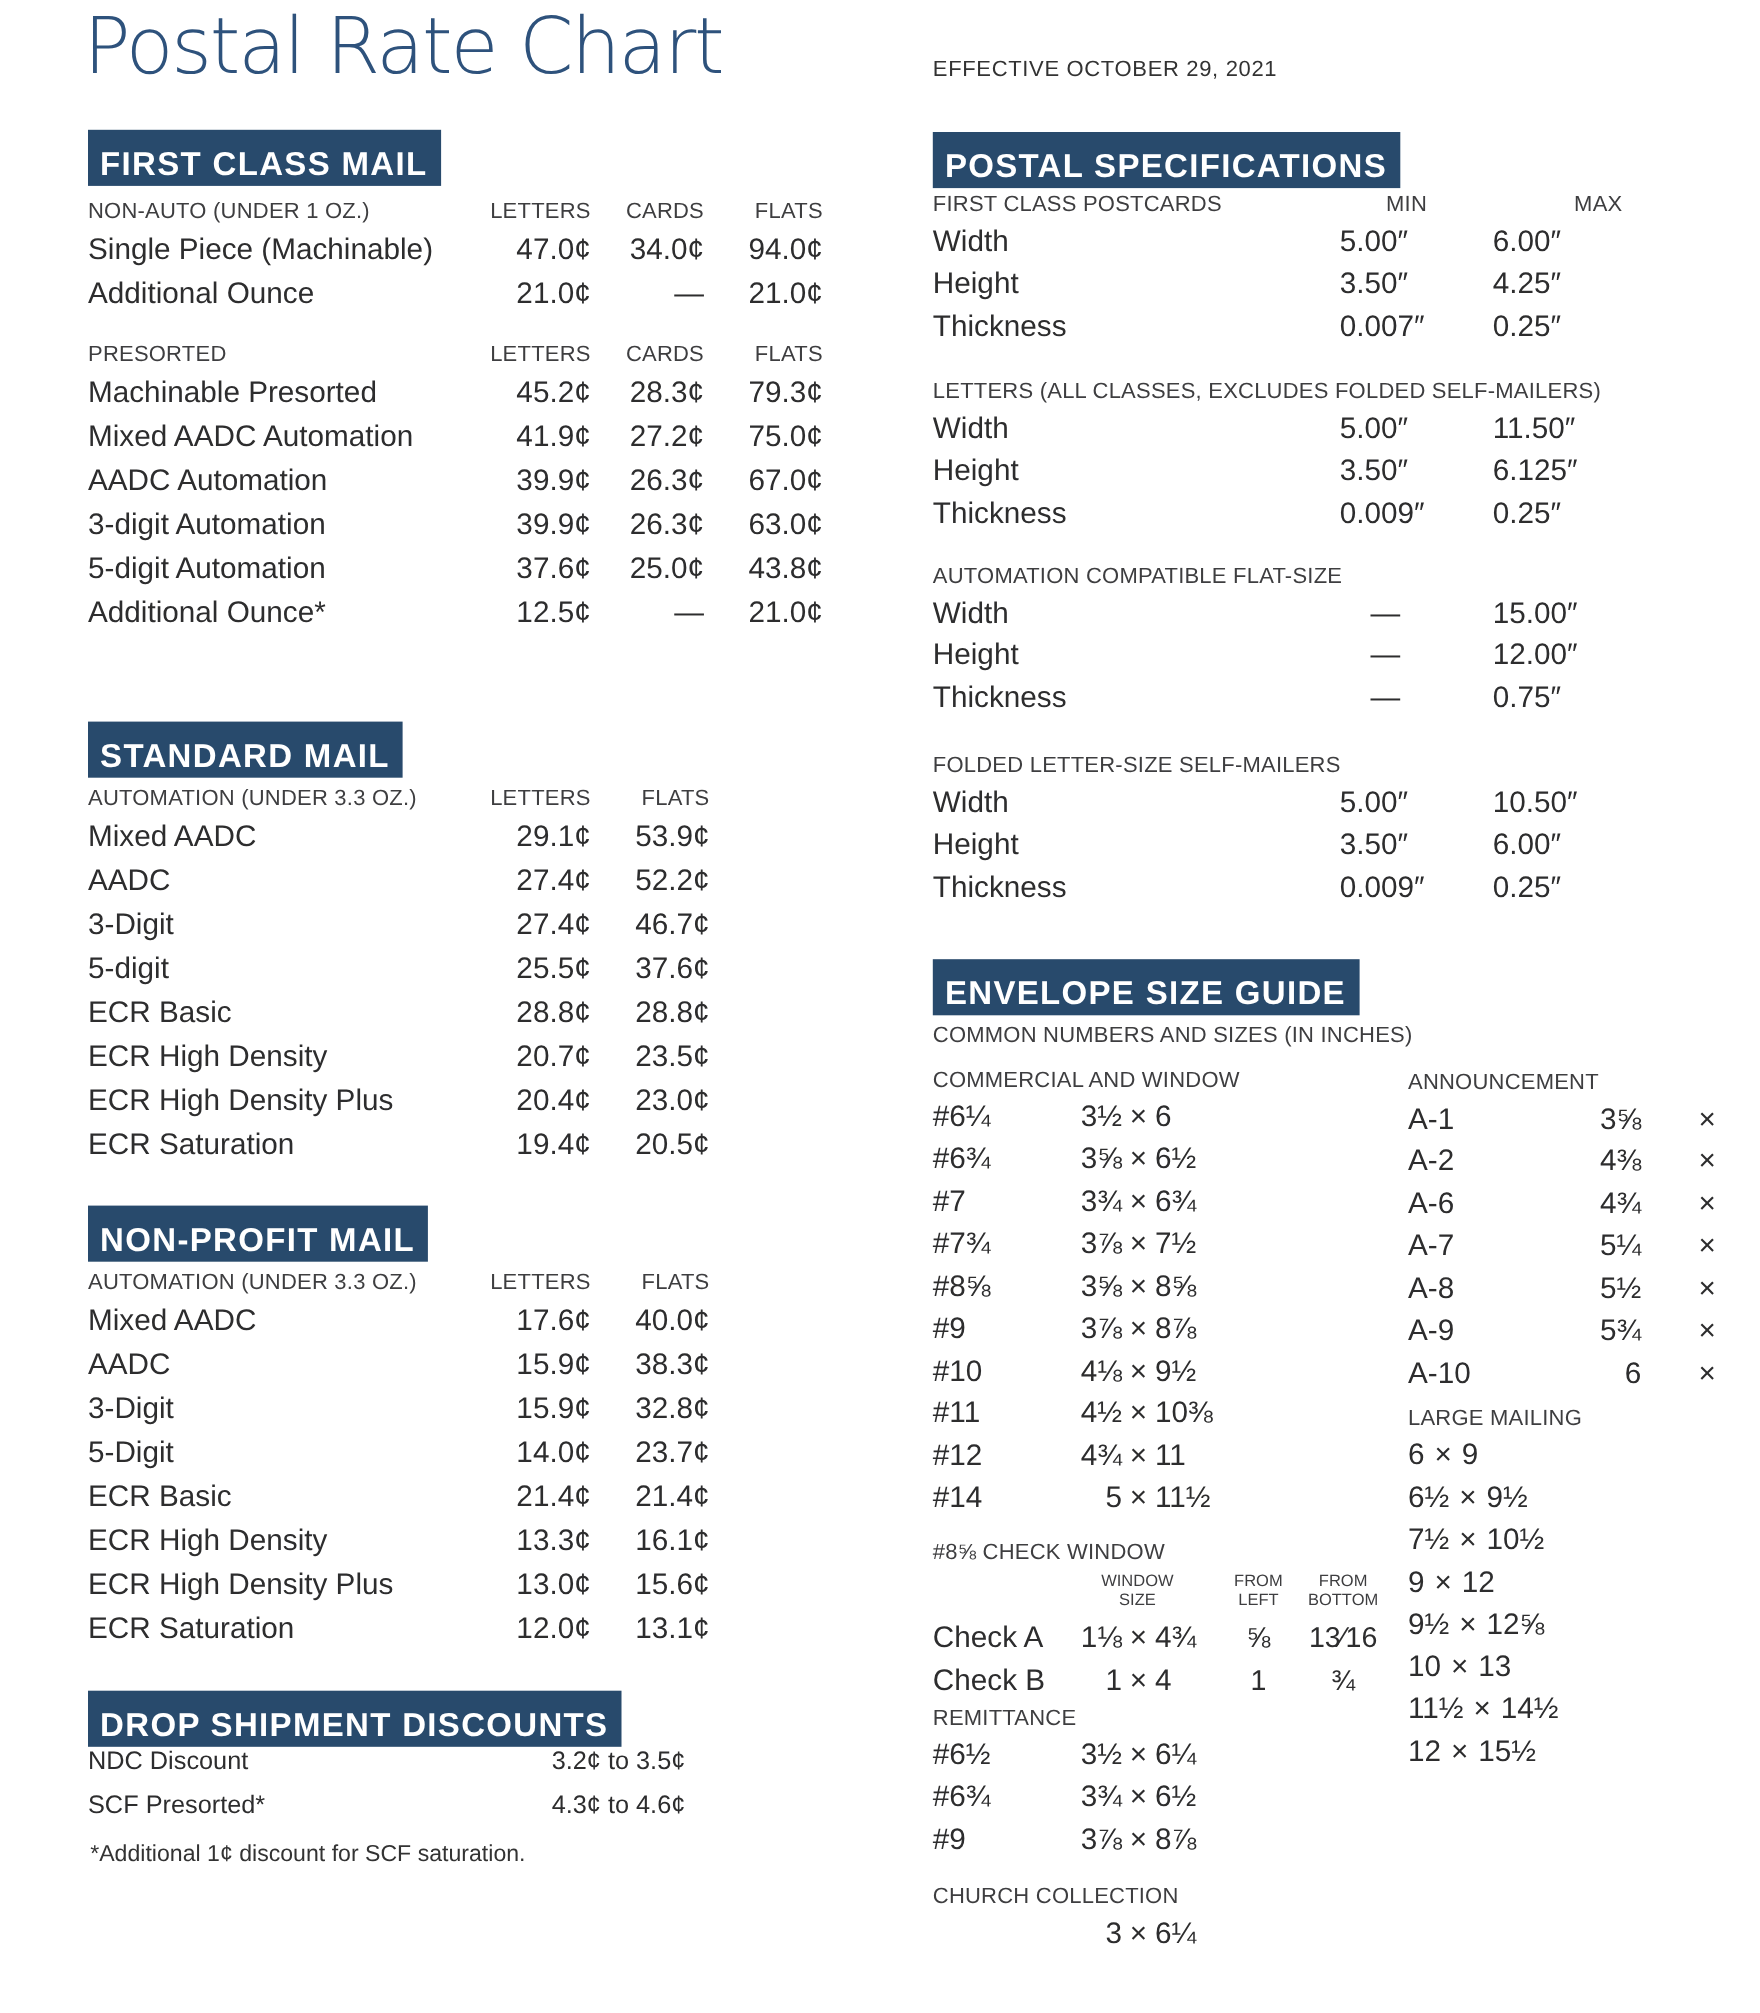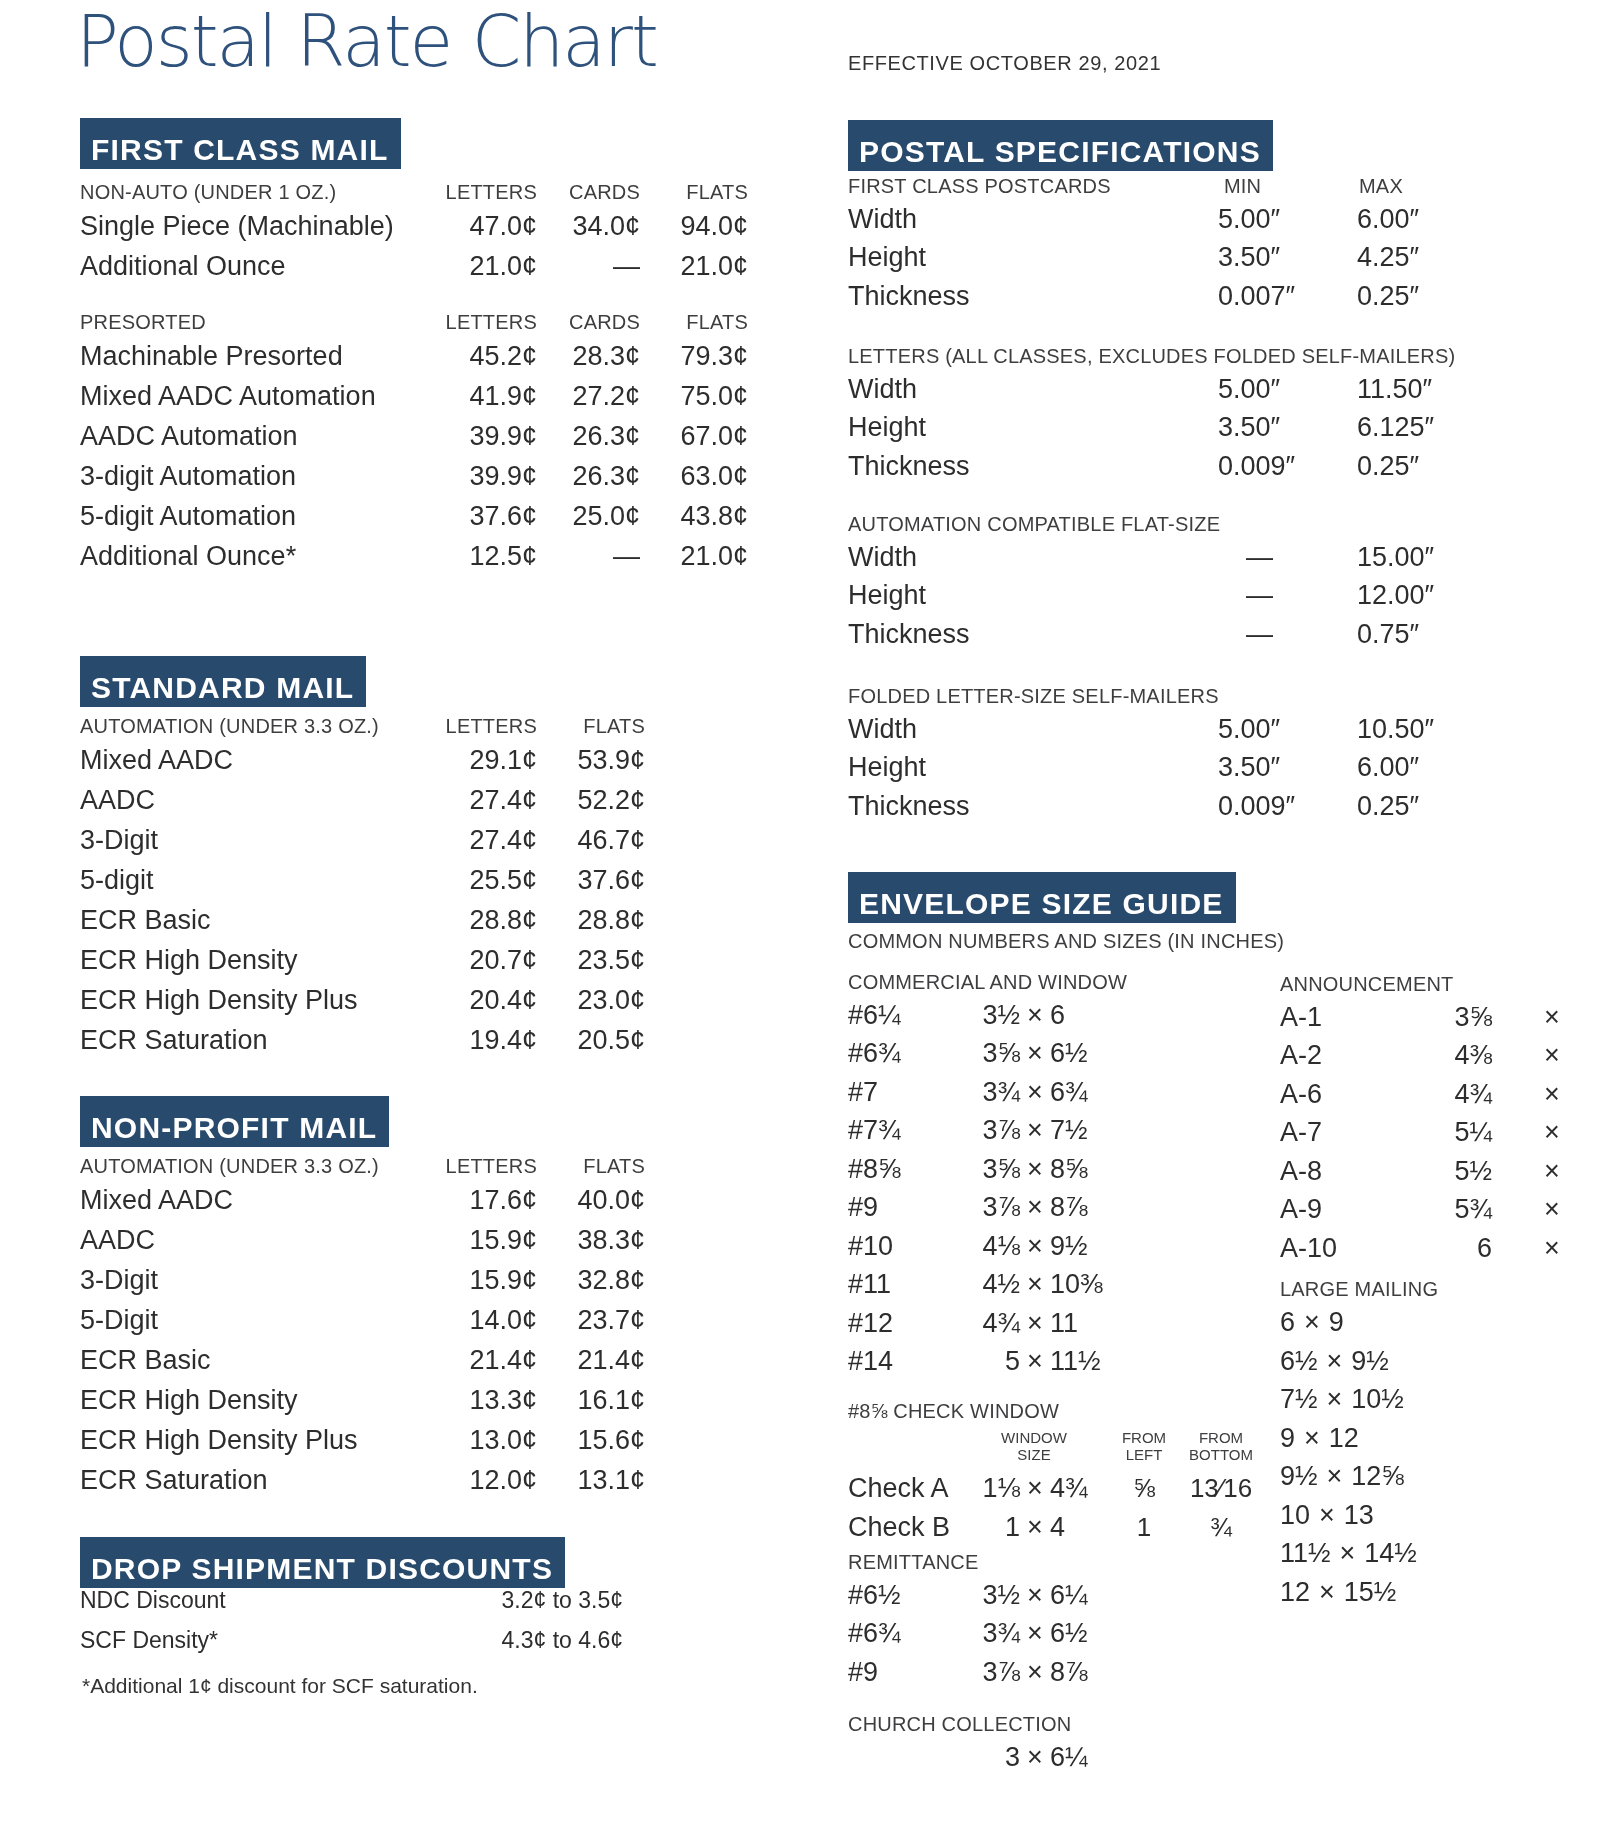--- a/index.html
+++ b/index.html
@@ -28,21 +28,21 @@
 
   
   .t4 .r { display:grid; grid-template-columns:355px 102px 103px 108px; align-items:center; height:40px; font-size:27px; }
   .t3 .r { display:grid; grid-template-columns:355px 102px 108px;        align-items:center; height:40px; font-size:27px; }
   .t2 .r { display:grid; grid-template-columns:370px 173px;              align-items:center; height:40px; font-size:23px; }
   .thead { height:28px !important; }
   .num { text-align:right; }
 
   
   .sg .r { display:grid; grid-template-columns:370px 135px auto; align-items:center; height:38.5px; font-size:27px; }
-  .sg .thead { height:28px !important; }
+  .sg .thead { height:28px !important;gap:36px; }
   .sg .hmin, .sg .hmax { padding-left:6px; }
   .sg .vmin { padding-left:0; }
   .sg .vmax { padding-left:4px; }
   .sg .dash { padding-left:28px; }
 
   
   .er { display:grid; grid-template-columns:110px 62px 30px auto; align-items:center; height:38.5px; font-size:27px; }
   .ar { display:grid; grid-template-columns:105px 63px 32px auto; align-items:center; height:38.5px; font-size:27px;gap:44px; }
   .er .w, .ar .w { text-align:right; }
   .er .x, .ar .x, .cr .x { text-align:center; }
@@ -238,21 +238,21 @@
   </div>
 
   <div class="abs band" style="left:80px;top:1537px">DROP SHIPMENT DISCOUNTS</div>
 
   <div class="abs t2" style="left:80px;top:1580px;width:543px">
     <div class="r">
       <div>NDC Discount</div>
       <div class="num">3.2¢ to 3.5¢</div>
     </div>
     <div class="r">
-      <div>SCF Density*</div>
+      <div>SCF Presorted*</div>
       <div class="num">4.3¢ to 4.6¢</div>
     </div>
   </div>
 
   <div class="abs fn" style="left:82px;top:1674px">*Additional 1¢ discount for SCF saturation.</div>
 
   <div class="abs band" style="left:848px;top:120px">POSTAL SPECIFICATIONS</div>
 
   <div class="abs sg" style="left:848px;top:172px;width:700px">
     <div class="r thead">

